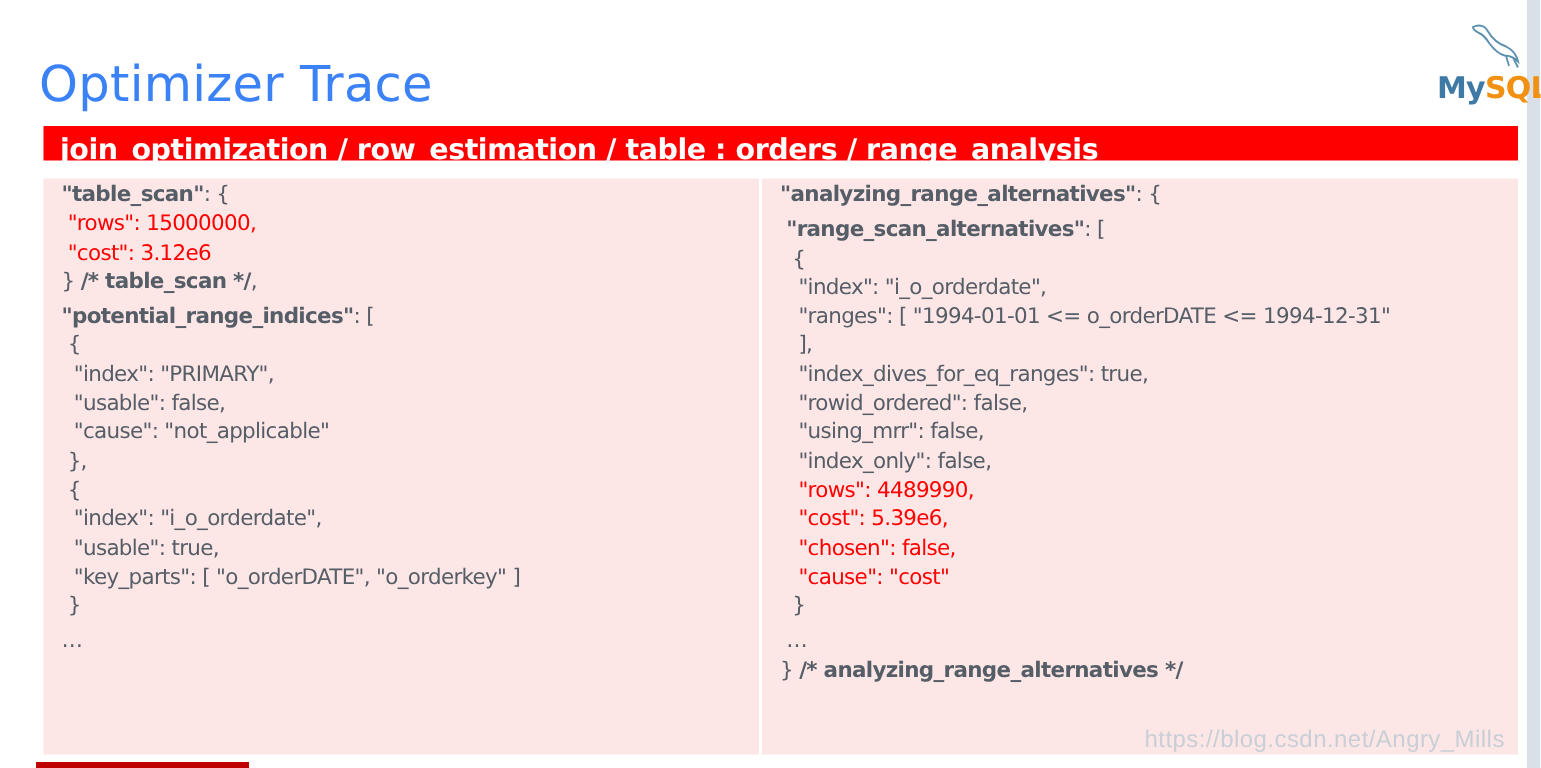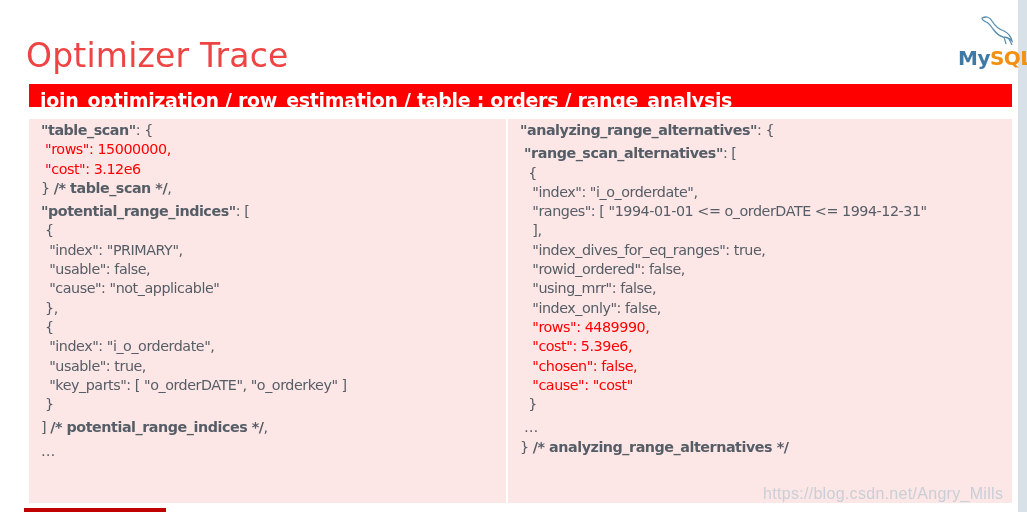--- a/index.html
+++ b/index.html
@@ -3,21 +3,21 @@
   <meta charset="utf-8">
   <style>
     html, body { margin: 0; padding: 0; }
     body {
       width: 1027px; height: 512px; overflow: hidden; position: relative;
       background: #ffffff;
       font-family: "Liberation Sans", "DejaVu Sans", sans-serif;
     }
     .slide-title {
       position: absolute; left: 26px; top: 36px;
-      font-size: 33px; color: #ef4444; font-weight: normal; letter-spacing: 0.2px;
+      font-size: 33px; color: #3b82f6; font-weight: normal; letter-spacing: 0.2px;
       font-family: "DejaVu Sans", sans-serif;
     }
     .logo { position: absolute; left: 958px; top: 14px; width: 60px; height: 60px; text-align: right; }
     .logo .my { position: absolute; left: 0; top: 32px; font-size: 20px; font-weight: bold; color: #3e7aa5; font-family: "DejaVu Sans", sans-serif; letter-spacing: -0.5px; }
     .logo .sql { color: #f29111; }
     .logo svg { position: absolute; left: 20px; top: 0; }
     .right-strip { position: absolute; left: 1018px; top: 0; width: 9px; height: 512px; background: #d9e1e8; }
     .path-bar {
       position: absolute; left: 29px; top: 84px; width: 983px; height: 23px;
       background: #ff0000; color: #ffffff; box-sizing: border-box;
@@ -68,21 +68,20 @@
   <div class="ln"> {</div>
   <div class="ln">  "index": "PRIMARY",</div>
   <div class="ln">  "usable": false,</div>
   <div class="ln">  "cause": "not_applicable"</div>
   <div class="ln"> },</div>
   <div class="ln"> {</div>
   <div class="ln">  "index": "i_o_orderdate",</div>
   <div class="ln">  "usable": true,</div>
   <div class="ln">  "key_parts": [ "o_orderDATE", "o_orderkey" ]</div>
   <div class="ln"> }</div>
-  <div class="ln gap"><span>] </span><span class="b">/* potential_range_indices */</span><span>,</span></div>
   <div class="ln gap">…</div>
 </div>
 
 <div class="panel right">
   <div class="ln"><span></span><span class="b">"analyzing_range_alternatives"</span><span>: {</span></div>
   <div class="ln gap"><span> </span><span class="b">"range_scan_alternatives"</span><span>: [</span></div>
   <div class="ln">  {</div>
   <div class="ln">   "index": "i_o_orderdate",</div>
   <div class="ln">   "ranges": [ "1994-01-01 &lt;= o_orderDATE &lt;= 1994-12-31"</div>
   <div class="ln">   ],</div>

